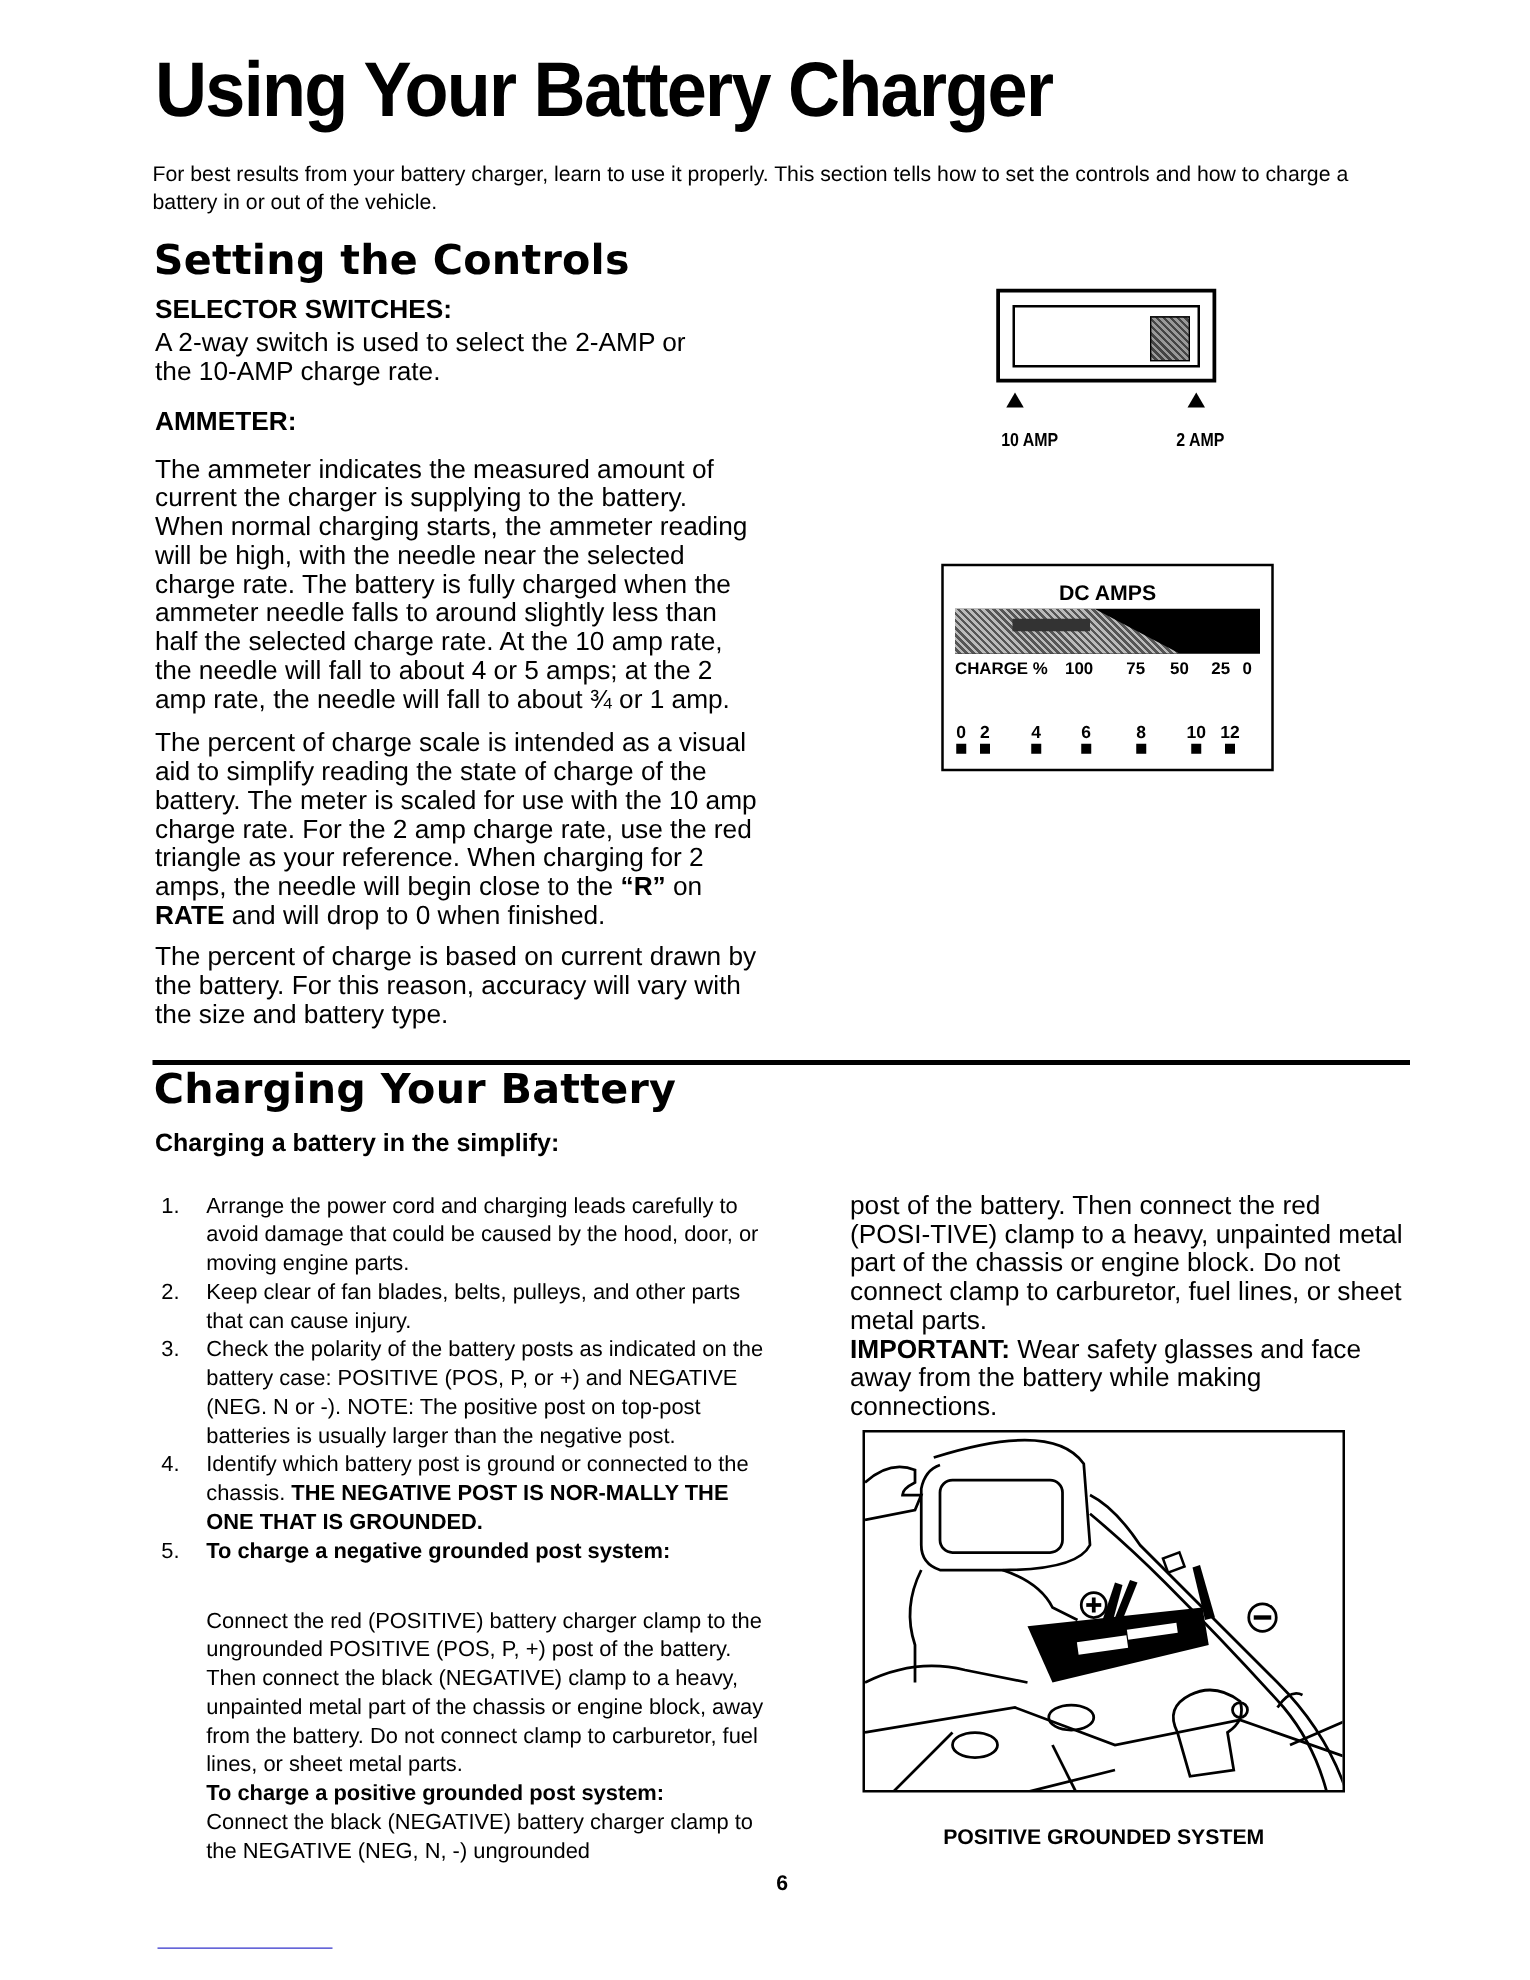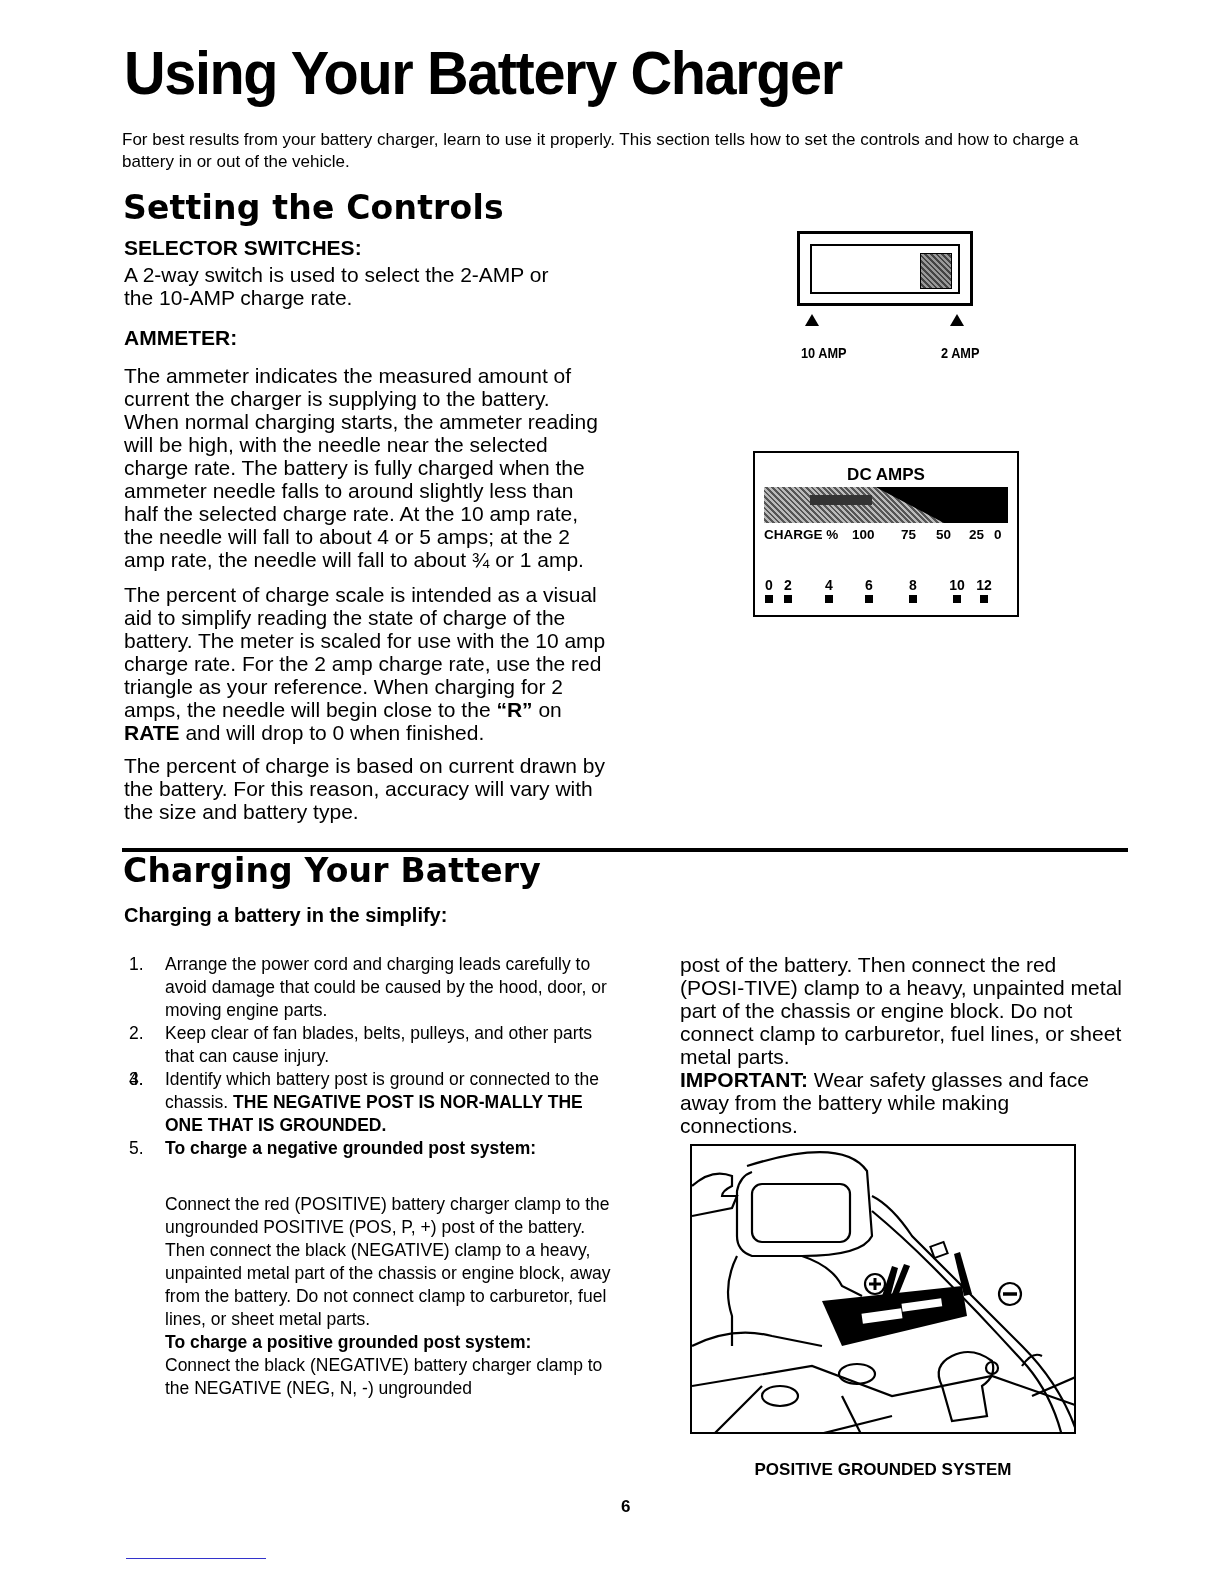--- a/index.html
+++ b/index.html
@@ -87,21 +87,21 @@
 </div>
 
 <div class="abs rule"></div>
 
 <div class="abs h2" style="left:123px; top:854px;">Charging Your Battery</div>
 <div class="abs h3" style="left:124px; top:905px; font-size:20px;">Charging a battery in the simplify:</div>
 
 <ol class="abs steps" style="left:124px; top:953px; width:490px;">
   <li><span class="num">1.</span><span>Arrange the power cord and charging leads carefully to avoid damage that could be caused by the hood, door, or moving engine parts.</span></li>
   <li><span class="num">2.</span><span>Keep clear of fan blades, belts, pulleys, and other parts that can cause injury.</span></li>
-  <li><span class="num">3.</span></li>
+  <li><span class="num">3.</span><span>Check the polarity of the battery posts as indicated on the battery case: POSITIVE (POS, P, or +) and NEGATIVE (NEG. N or -). NOTE: The positive post on top-post batteries is usually larger than the negative post.</span></li>
   <li><span class="num">4.</span><span>Identify which battery post is ground or connected to the chassis. </span><span class="b">THE NEGATIVE POST IS NOR-MALLY THE ONE THAT IS GROUNDED.</span></li>
   <li>
       <span class="num">5.</span>
       <span class="b" style="display:block;">To charge a negative grounded post system:</span>
       <span style="display:block;margin-top:33px;">Connect the red (POSITIVE) battery charger clamp to the ungrounded POSITIVE (POS, P, +) post of the battery. Then connect the black (NEGATIVE) clamp to a heavy, unpainted metal part of the chassis or engine block, away from the battery. Do not connect clamp to carburetor, fuel lines, or sheet metal parts.</span>
       <span class="b" style="display:block;">To charge a positive grounded post system:</span>
       <span style="display:block;">Connect the black (NEGATIVE) battery charger clamp to the NEGATIVE (NEG, N, -) ungrounded</span>
     </li>
 </ol>
 

